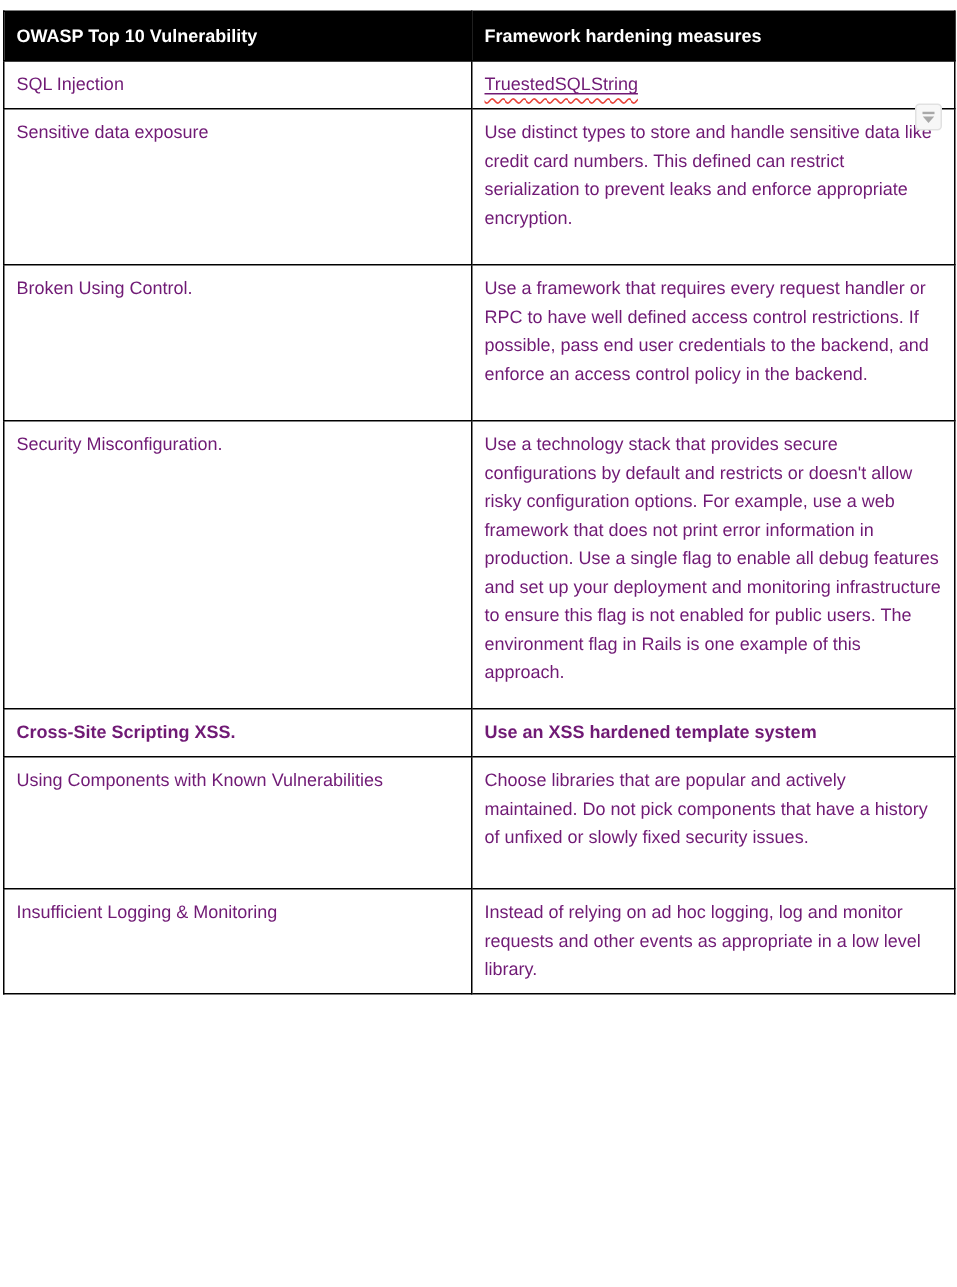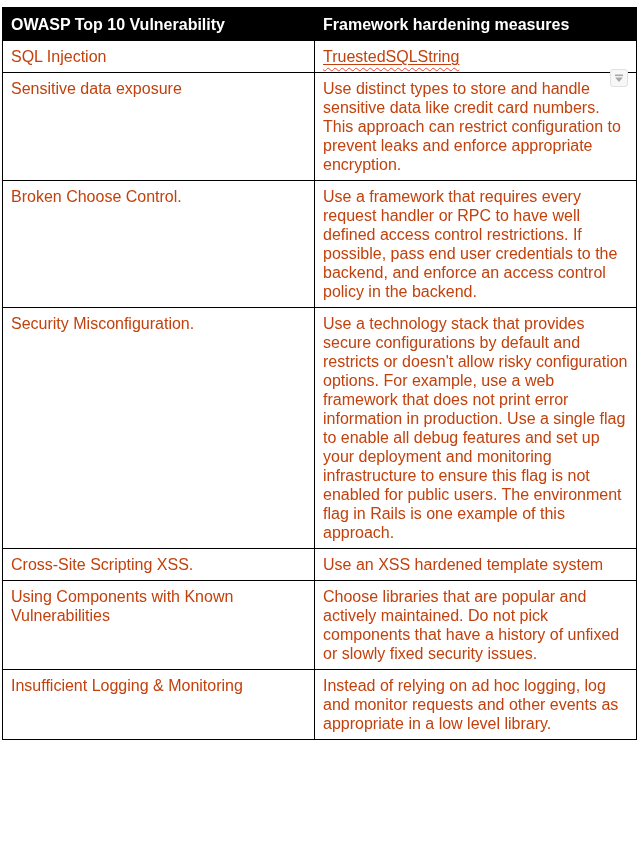--- a/index.html
+++ b/index.html
@@ -22,42 +22,42 @@
     width: 634px;
     border-collapse: collapse;
     table-layout: fixed;
   }
   col.c-left  { width: 312px; }
   col.c-right { width: 322px; }
   table.vuln-table th,
   table.vuln-table td {
     border: 1.5px solid #000000;
     vertical-align: top;
-    font-size: 16px;
+    font-size: 12px;
     line-height: 19px;
     text-align: left;
   }
   table.vuln-table th {
     background: #000000;
     color: #ffffff;
     font-weight: bold;
     padding: 7px 8px 6px 8px;
     height: 33px;
   }
   table.vuln-table td {
     padding: 6px 7px 6px 8px;
-    color: #c2410c;
+    color: #701a75;
   }
   tr.r-sql       { height: 31px; }
   tr.r-auth      { height: 69px; }
   tr.r-sensitive { height: 104px; }
   tr.r-xxe       { height: 52px; }
   tr.r-access    { height: 104px; }
   tr.r-misconfig { height: 192px; margin-top: 20px; }
-  tr.r-xss       { height: 27px; }
+  tr.r-xss       { height: 27px; font-weight: bold; }
   tr.r-deser     { height: 67px; }
   tr.r-components{ height: 88px; margin-left: 44px; }
   tr.r-logging   { height: 66px; }
 
   .solid-u {
     text-decoration: underline;
     text-decoration-thickness: 1px;
     text-underline-offset: 2px;
   }
   .wavy-red {
@@ -104,24 +104,24 @@
     </thead>
     <tbody>
       <tr class="r-sql">
         <td>SQL Injection</td>
         <td>
           <span class="solid-u"><span class="wavy-red">TruestedSQLString</span></span>
         </td>
       </tr>
       <tr class="r-sensitive">
         <td>Sensitive data exposure</td>
-        <td>Use distinct types to store and handle sensitive data like credit card numbers. This approach can restrict configuration to prevent leaks and enforce appropriate encryption.</td>
+        <td>Use distinct types to store and handle sensitive data like credit card numbers. This defined can restrict serialization to prevent leaks and enforce appropriate encryption.</td>
       </tr>
       <tr class="r-access">
-        <td>Broken Choose Control.</td>
+        <td>Broken Using Control.</td>
         <td>Use a framework that requires every request handler or RPC to have well defined access control restrictions. If possible, pass end user credentials to the backend, and enforce an access control policy in the backend.</td>
       </tr>
       <tr class="r-misconfig">
         <td>Security Misconfiguration.</td>
         <td>Use a technology stack that provides secure configurations by default and restricts or doesn't allow risky configuration options. For example, use a web framework that does not print error information in production. Use a single flag to enable all debug features and set up your deployment and monitoring infrastructure to ensure this flag is not enabled for public users. The environment flag in Rails is one example of this approach.</td>
       </tr>
       <tr class="r-xss">
         <td>Cross-Site Scripting XSS.</td>
         <td>Use an XSS hardened template system</td>
       </tr>

